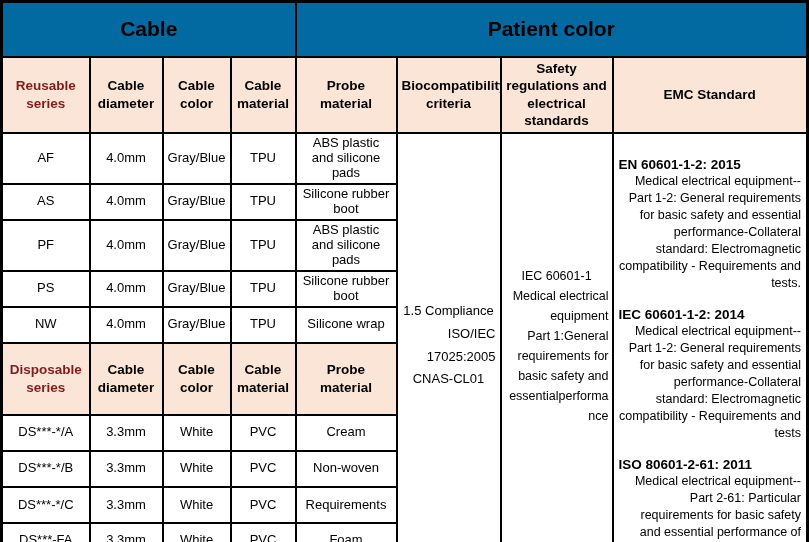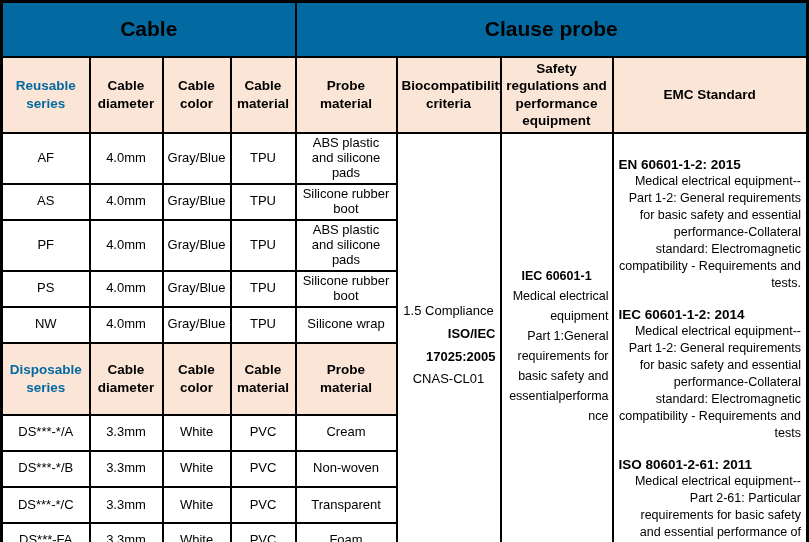--- a/index.html
+++ b/index.html
@@ -26,28 +26,28 @@
   tr.r-data{height:36px;}
   tr.r-dhead{height:72px;}
   .top-h{
     background:#0369a1;
     font-size:21px;font-weight:bold;
   }
   .sub-h{
     background:#fbe5d6;
     font-size:13.5px;font-weight:bold;line-height:1.3;
   }
-  .red{color:#0369a1;}
+  .red{color:#7f1d1d;}
   td{font-size:13px;line-height:1.15;}
   td.code{font-weight:normal;}
   td.merged{background:#fff;}
   td.biocomp{font-size:13px;line-height:1.75;}
   td.safety{font-size:12.5px;line-height:1.6;padding:2px 3px;}
   .pre{white-space:pre-line;overflow-wrap:break-word;word-break:break-word;text-align:right;}
-  .b{font-weight:bold;}
+  .b{font-weight:normal;}
   td.emc{
     vertical-align:top;text-align:left;padding:2px 5px;
   }
   .emc-inner{height:400px;overflow:hidden;margin-top:20px;}
   .emc-sec{margin-bottom:14px;}
   .emc-title{font-weight:bold;font-size:13.5px;line-height:17px;}
   .emc-body{font-size:12.5px;line-height:17px;}
 </style>
 </head>
 <body>
@@ -60,31 +60,31 @@
       <col style="width:65px">
     <col style="width:101px">
       <col style="width:104px">
       <col style="width:112px">
       <col>
   </colgroup>
 
   <tbody>
       <tr class="r-top">
     <th colspan="4" class="top-h">Cable</th>
-    <th colspan="4" class="top-h">Clause probe</th>
+    <th colspan="4" class="top-h">Patient color</th>
   </tr>
 
   <tr class="r-colhead">
     <th class="sub-h red">Reusable series</th>
     <th class="sub-h">Cable diameter</th>
     <th class="sub-h">Cable color</th>
     <th class="sub-h">Cable material</th>
     <th class="sub-h">Probe material</th>
     <th class="sub-h">Biocompatibility criteria</th>
-    <th class="sub-h">Safety regulations and performance equipment</th>
+    <th class="sub-h">Safety regulations and electrical standards</th>
     <th class="sub-h">EMC Standard</th>
   </tr>
 
   <tr class="r-data">
     <td class="code">AF</td>
     <td>4.0mm</td>
     <td>Gray/Blue</td>
     <td>TPU</td>
     <td>ABS plastic and silicone pads</td>
     <td rowspan="10" class="merged biocomp">
@@ -173,21 +173,21 @@
     <td>White</td>
     <td>PVC</td>
     <td>Non-woven</td>
   </tr>
 
   <tr class="r-data">
     <td class="code">DS***-*/C</td>
     <td>3.3mm</td>
     <td>White</td>
     <td>PVC</td>
-    <td>Transparent</td>
+    <td>Requirements</td>
   </tr>
 
   <tr class="r-data">
     <td class="code">DS***-FA</td>
     <td>3.3mm</td>
     <td>White</td>
     <td>PVC</td>
     <td>Foam</td>
   </tr>
 

